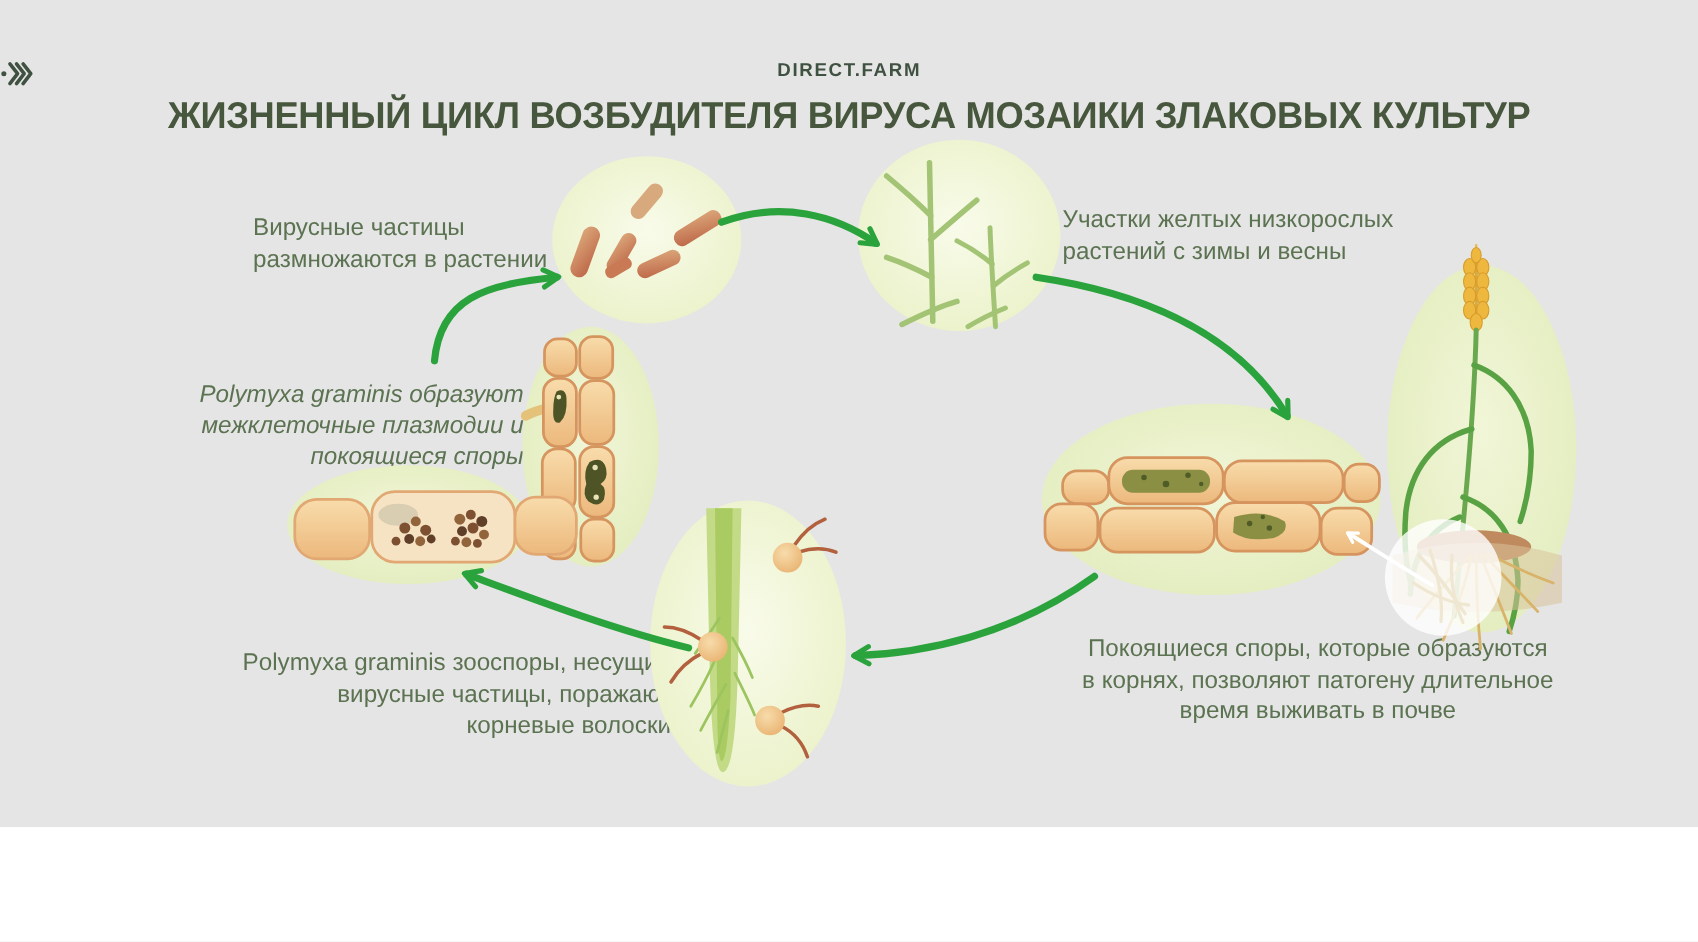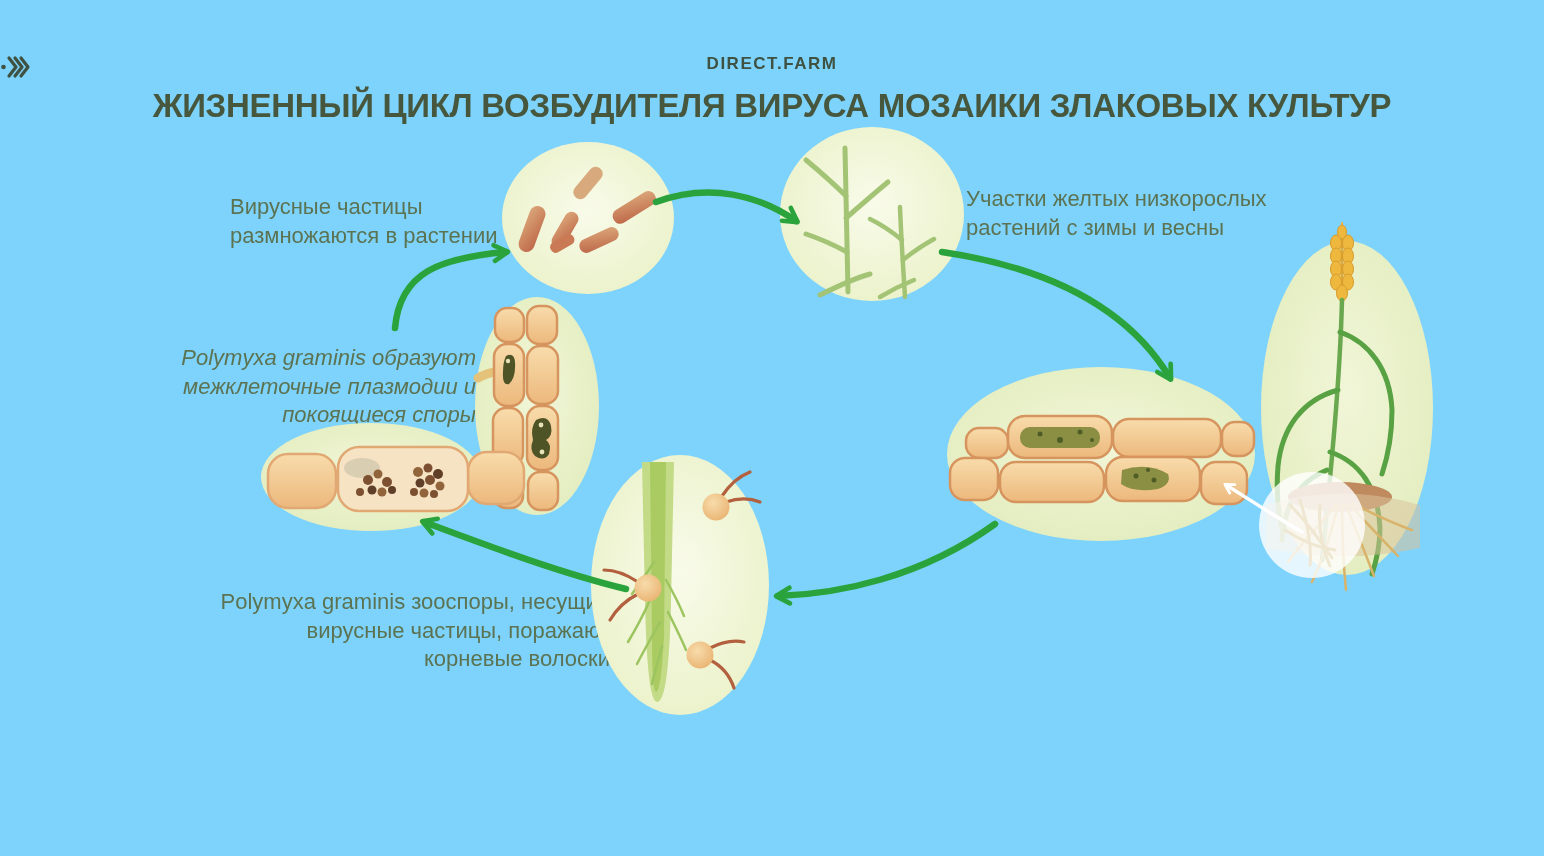--- a/index.html
+++ b/index.html
@@ -1,19 +1,19 @@
 <!DOCTYPE html>
 <html><head>
 <meta charset="utf-8">
 <style>
   html,body{margin:0;padding:0;}
   body{font-family:"Liberation Sans",sans-serif;}
   .canvas{
-    position:relative;width:1544px;height:856px;overflow:hidden;
-    background:#7dd3fc;
+    position:relative;width:1544px;height:752px;overflow:hidden;
+    background:#e5e5e5;
   }
   .brand{
     position:absolute;top:54px;left:0;width:100%;
     display:flex;align-items:center;justify-content:center;gap:9px;
   }
   .brand .logo-text{
     color:#3f5141;font-weight:700;font-size:17px;letter-spacing:1.5px;
   }
   .title{
     position:absolute;top:86px;left:0;width:100%;text-align:center;
@@ -52,20 +52,23 @@
   <div class="cap cap-virus">Вирусные частицы
 размножаются в растении</div>
   <div class="cap cap-patches">Участки желтых низкорослых
 растений с зимы и весны</div>
   <div class="cap cap-plasmodia">Polymyxa graminis образуют
 межклеточные плазмодии и
 покоящиеся споры</div>
   <div class="cap cap-zoospores"><span class="sp">Polymyxa graminis</span><span> зооспоры, несущие
 вирусные частицы, поражают
 корневые волоски</span></div>
+  <div class="cap cap-resting">Покоящиеся споры, которые образуются
+в корнях, позволяют патогену длительное
+время выживать в почве</div>
 
   <svg width="1544" height="856" viewBox="0 0 1544 856">
     <defs>
       <radialGradient id="blobW" cx="50%" cy="45%" r="65%">
         <stop offset="0%" stop-color="#f9fbea"></stop>
           <stop offset="100%" stop-color="#e9f1c6"></stop>
       </radialGradient>
       <radialGradient id="blobP" cx="50%" cy="45%" r="65%">
         <stop offset="0%" stop-color="#f1f6d8"></stop>
           <stop offset="100%" stop-color="#e2ecbc"></stop>

